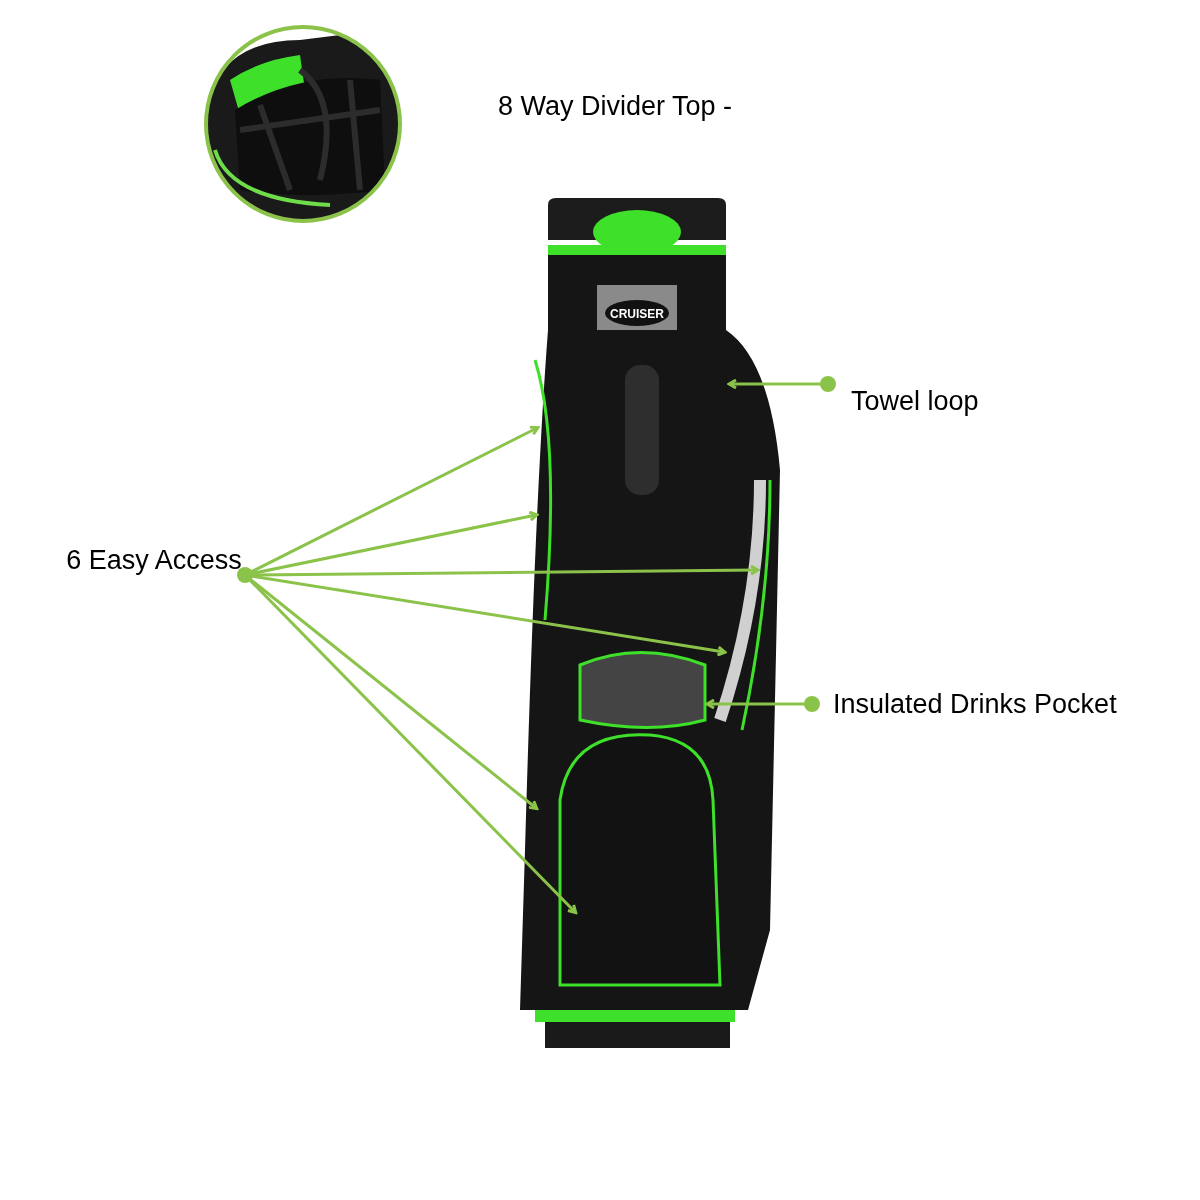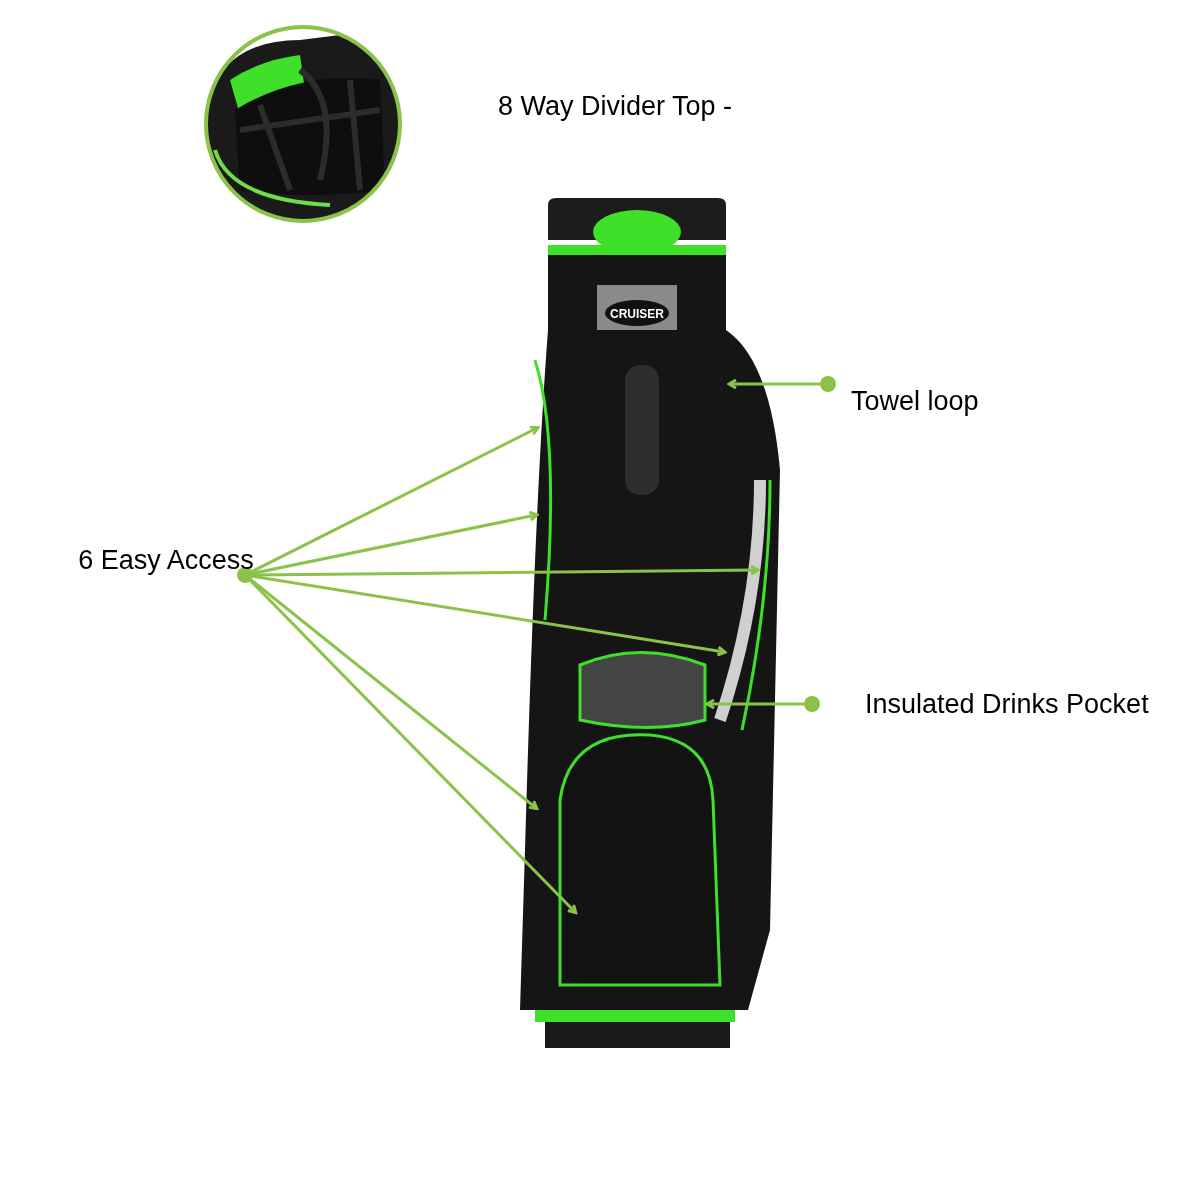--- a/index.html
+++ b/index.html
@@ -1,21 +1,21 @@
 <!DOCTYPE html>
 <html><head>
 <meta charset="utf-8">
 <style>
   html, body { margin:0; padding:0; background:#ffffff; }
   body { width:1200px; height:1200px; position:relative; overflow:hidden; font-family:"Liberation Sans", "DejaVu Sans", sans-serif; }
   .label { position:absolute; color:#000000; font-size:27px; font-weight:400; line-height:32px; text-align:center; }
   .title { left:400px; top:90px; width:430px; }
   .towel { left:851px; top:368px; text-align:left;margin-top:17px; }
-  .pockets { left:76px; top:544px; width:180px; }
-  .drinks { left:833px; top:688px; text-align:right;margin-left:32px; }
+  .pockets { left:64px; top:544px; width:180px; }
+  .drinks { left:833px; top:688px; text-align:right; }
   svg.scene { position:absolute; left:0; top:0; }
 </style>
 </head>
 <body>
 
 <svg class="scene" width="1200" height="1200" viewBox="0 0 1200 1200">
   <defs>
     <clipPath id="circ">
         <circle cx="303" cy="124" r="96"></circle>
       </clipPath>

